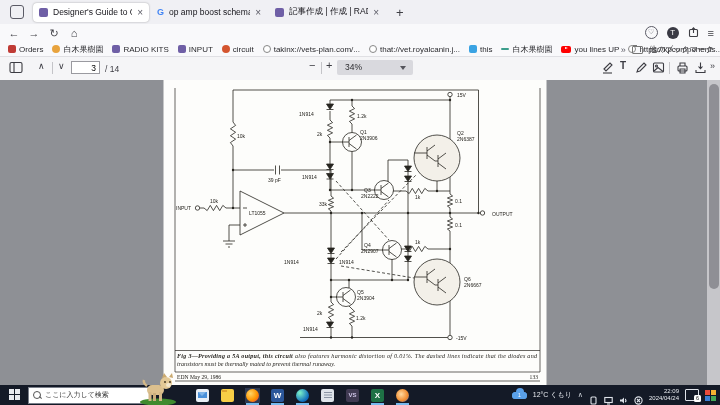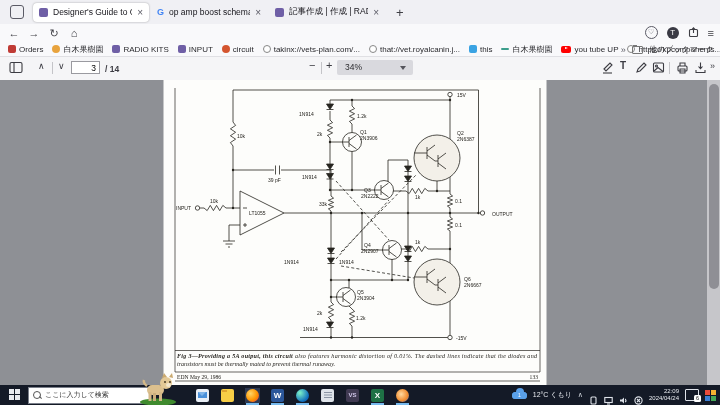--- a/index.html
+++ b/index.html
@@ -42,21 +42,21 @@
   .bi-youtube::after{content:"";position:absolute;left:3.5px;top:1.8px;border-left:3px solid #fff;border-top:1.7px solid transparent;border-bottom:1.7px solid transparent;}
   .bmright{position:absolute;right:6px;top:0;height:15px;display:flex;align-items:center;gap:6px;font-size:8px;color:#2a2a2e;}
   .chev2{color:#5b5b66;font-size:9px;}
   .folder{width:9px;height:6px;border:1px solid #777;border-radius:1px;position:relative;}
   .folder::before{content:"";position:absolute;left:0;top:-2px;width:4px;height:1.4px;background:#777;}
   
   .pdfbar{position:absolute;left:0;top:57px;width:720px;height:23px;background:#f5f5f7;border-bottom:1px solid #b9b9bd;}
   .pdfbar svg{stroke:#3c3c43;fill:none;stroke-width:1.1;}
   .pb{position:absolute;top:4px;color:#3c3c43;}
   .pagebox{position:absolute;left:71px;top:4px;width:29px;height:13px;background:#fff;border:1px solid #9a9aa0;font-size:8.5px;text-align:right;padding-right:3px;box-sizing:border-box;font-family:"Liberation Sans",sans-serif;}
-  .pagetotal{position:absolute;left:105px;top:7px;font-size:8.5px;color:#3c3c43;font-weight:bold;}
+  .pagetotal{position:absolute;left:105px;top:7px;font-size:8.5px;color:#3c3c43;}
   .zoombox{position:absolute;left:337px;top:3px;width:76px;height:15px;background:#d9d9de;border-radius:2px;font-size:8.5px;color:#2a2a2e;line-height:15px;padding-left:8px;box-sizing:border-box;}
   .zoombox::after{content:"";position:absolute;right:7px;top:6px;border-left:3px solid transparent;border-right:3px solid transparent;border-top:4px solid #55555c;}
   .vsep{position:absolute;top:5px;width:1px;height:12px;background:#c4c4c8;}
   
   .pdfarea{position:absolute;left:0;top:80px;width:720px;height:305px;background:#8e9095;}
   .vscroll{position:absolute;right:0;top:0;width:13px;height:305px;background:#c6c6ca;}
   .vthumb{position:absolute;left:1.5px;top:4px;width:10px;height:205px;background:#8f8f95;border-radius:5px;}
   
   .taskbar{position:absolute;left:0;top:385px;width:720px;height:20px;background:#141a27;display:flex;align-items:center;z-index:4;}
   .startbtn{width:12px;height:12px;margin:0 7px 0 9px;display:grid;grid-template-columns:5px 5px;grid-template-rows:5px 5px;gap:1.4px;}
@@ -176,21 +176,21 @@
         <div class="bm">
           <span class="bi bi-blue-square"></span>
           <span>this</span>
         </div>
         <div class="bm">
           <span class="bi bi-dash"></span>
           <span>白木果樹園</span>
         </div>
         <div class="bm">
           <span class="bi bi-youtube"></span>
-          <span>you tube UP</span>
+          <span>you lines UP</span>
         </div>
         <div class="bm">
           <span class="bi bi-globe"></span>
           <span>https://kpcomponents...</span>
         </div>
       </div>
     <div class="bmright">
       <span class="chev2">»</span>
       <span class="folder"></span>
       <span>他のブックマーク</span>

